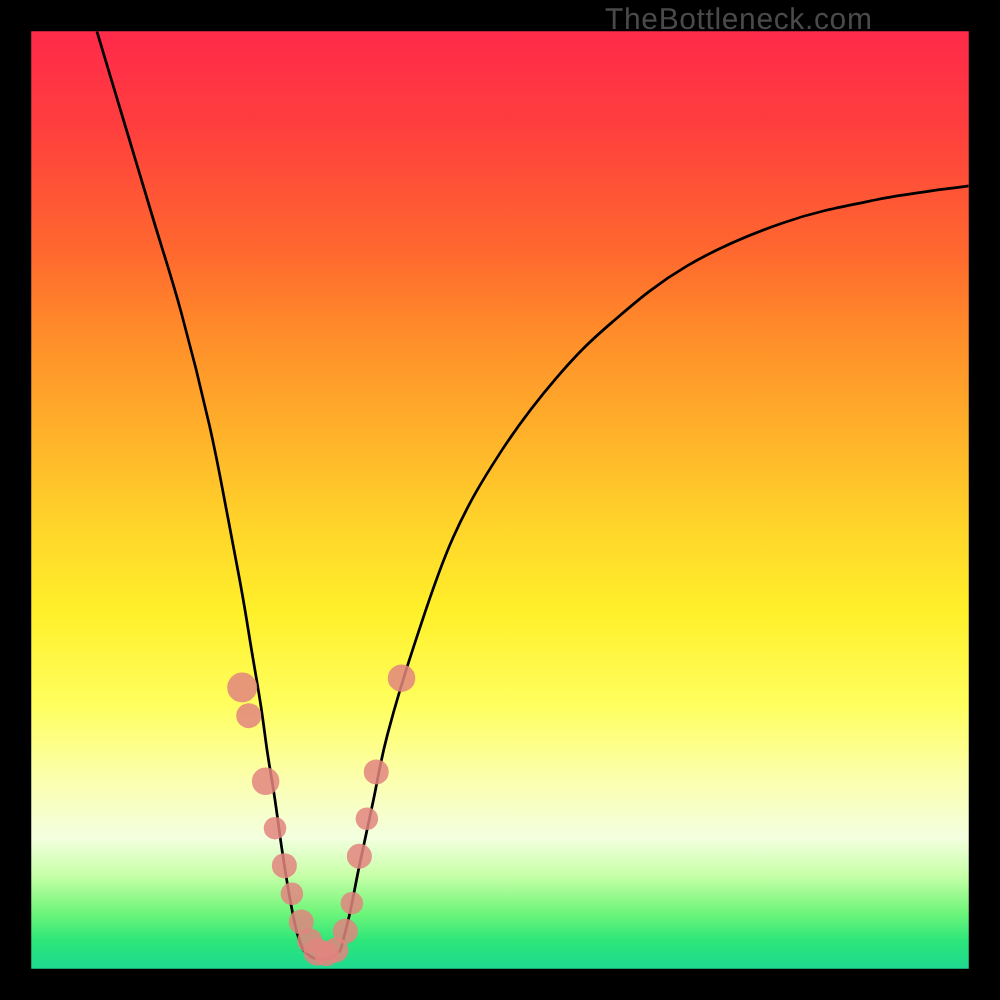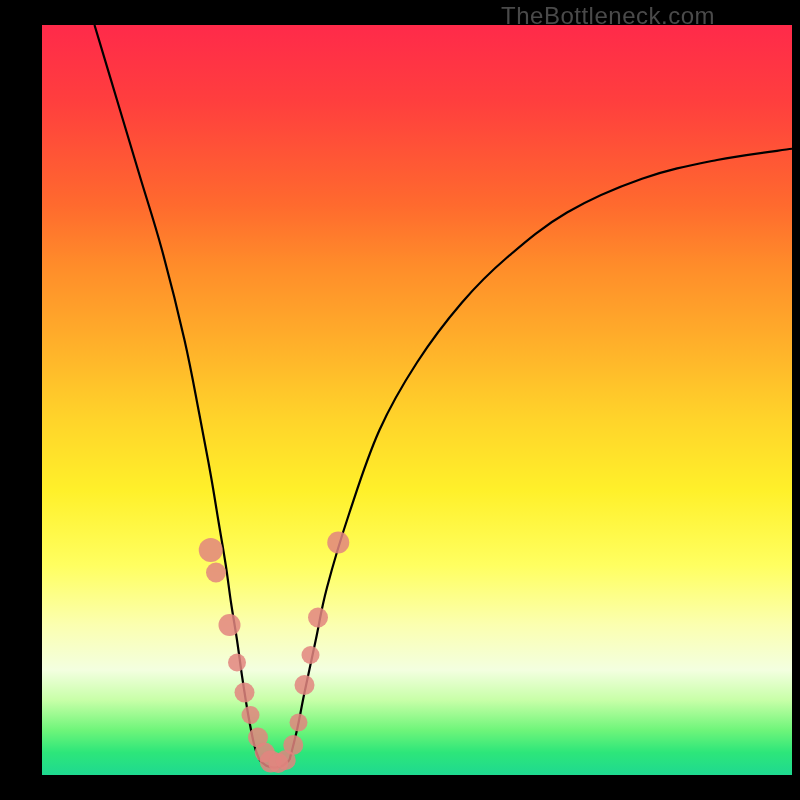--- a/index.html
+++ b/index.html
@@ -11,21 +11,20 @@
     background: #000;
     font-family: Arial, Helvetica, sans-serif;
   }
   .frame {
     position: absolute;
     left: 0;
     top: 0;
     width: 706px;
     height: 800px;
     background: #000;
-    margin-left: 17px;
   }
   .plot {
     position: absolute;
     left: 25px;
     top: 25px;
     width: 750px;
     height: 750px;
     background: linear-gradient(to bottom,
       #ff2a4a 0%,
       #ff3e3e 10%,

